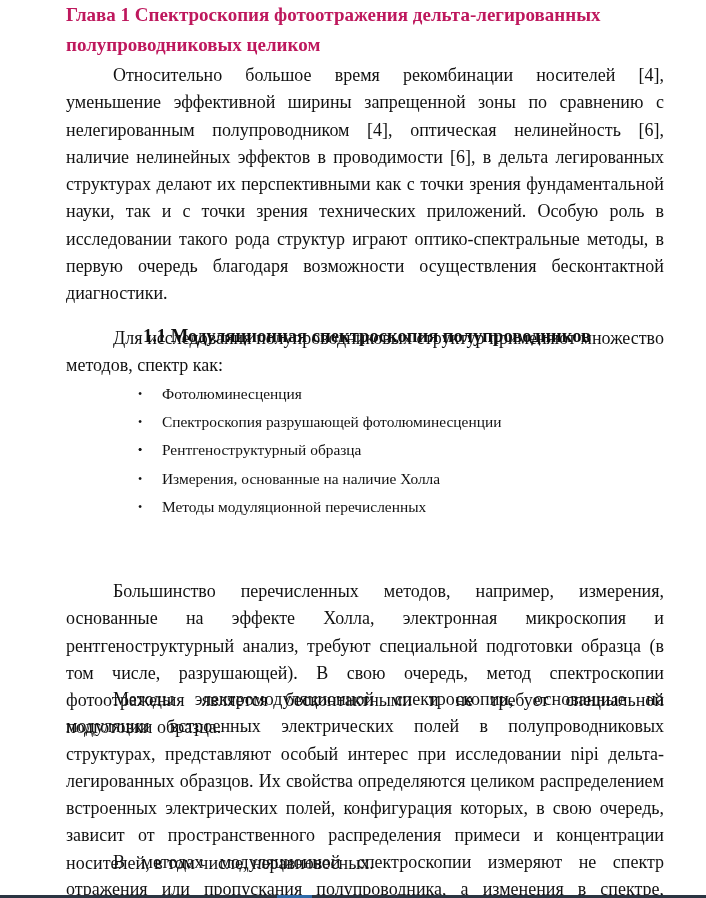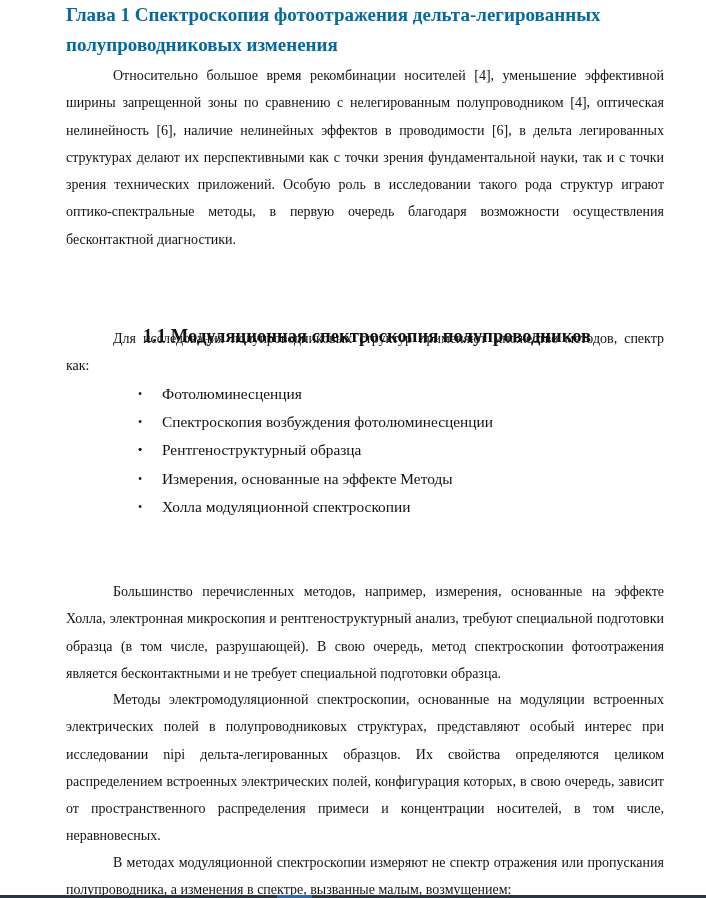--- a/index.html
+++ b/index.html
@@ -7,26 +7,26 @@
     width: 706px; height: 898px; overflow: hidden;
     background: #ffffff;
     font-family: "Liberation Serif", serif;
     color: #111;
     position: relative;
   }
   .page { position: absolute; left: 0; top: 0; width: 706px; }
   .h1 {
     position: absolute; left: 66px; width: 600px;
     font-family: "Liberation Serif", serif;
-    font-weight: bold; font-size: 19px; color: #0369a1;
+    font-weight: bold; font-size: 19px; color: #be185d;
     line-height: 30px;
   }
   .p {
     position: absolute; left: 66px; width: 598px;
-    font-size: 14px; line-height: 27.3px;
+    font-size: 18px; line-height: 27.3px;
     text-align: justify; text-align-last: left;
   }
   .p.indent { text-indent: 47px; }
   .h2 {
     position: absolute; left: 0; width: 706px; text-align: center;
     font-weight: bold; font-size: 18.6px; line-height: 28px; margin-top: 28px;
   }
   .h2 span { margin-left: 28px; }
   ul.list { position: absolute; left: 138px; top: 380px; margin: 0; padding: 0; list-style: none; }
   ul.list li {
@@ -37,36 +37,36 @@
     position: absolute; left: 0; top: 895px; width: 706px; height: 3px; background: #2a3542;
   }
   .bottom-bar .accent { position: absolute; left: 277px; top: 0; width: 35px; height: 3px; background: #2f6aa8; }
 </style>
 </head>
 <body>
 
 <div class="page">
   <div class="h1" style="top:0px;">
     <div>Глава 1 Спектроскопия фотоотражения дельта-легированных</div>
-    <div>полупроводниковых изменения</div>
+    <div>полупроводниковых целиком</div>
   </div>
 
   <div class="p indent" style="top:62px;">Относительно большое время рекомбинации носителей [4], уменьшение эффективной ширины запрещенной зоны по сравнению с нелегированным полупроводником [4], оптическая нелинейность [6], наличие нелинейных эффектов в проводимости [6], в дельта легированных структурах делают их перспективными как с точки зрения фундаментальной науки, так и с точки зрения технических приложений. Особую роль в исследовании такого рода структур играют оптико-спектральные методы, в первую очередь благодаря возможности осуществления бесконтактной диагностики.</div>
 
   <div class="h2" style="top:294px;"><span>1.1 Модуляционная спектроскопия полупроводников</span></div>
 
   <div class="p indent" style="top:325px;">Для исследования полупроводниковых структур применяют множество методов, спектр как:</div>
 
   <ul class="list">
     <li><span class="bullet">•</span><span>Фотолюминесценция</span></li>
-    <li><span class="bullet">•</span><span>Спектроскопия возбуждения фотолюминесценции</span></li>
+    <li><span class="bullet">•</span><span>Спектроскопия разрушающей фотолюминесценции</span></li>
     <li><span class="bullet">•</span></li>
     <li><span class="bullet">•</span><span>Рентгеноструктурный образца</span></li>
-    <li><span class="bullet">•</span><span>Измерения, основанные на эффекте Методы</span></li>
-    <li><span class="bullet">•</span><span>Холла модуляционной спектроскопии</span></li>
+    <li><span class="bullet">•</span><span>Измерения, основанные на наличие Холла</span></li>
+    <li><span class="bullet">•</span><span>Методы модуляционной перечисленных</span></li>
   </ul>
 
   <div class="p indent" style="top:578px;">Большинство перечисленных методов, например, измерения, основанные на эффекте Холла, электронная микроскопия и рентгеноструктурный анализ, требуют специальной подготовки образца (в том числе, разрушающей). В свою очередь, метод спектроскопии фотоотражения является бесконтактными и не требует специальной подготовки образца.</div>
 
   <div class="p indent" style="top:686px;">Методы электромодуляционной спектроскопии, основанные на модуляции встроенных электрических полей в полупроводниковых структурах, представляют особый интерес при исследовании nipi дельта-легированных образцов. Их свойства определяются целиком распределением встроенных электрических полей, конфигурация которых, в свою очередь, зависит от пространственного распределения примеси и концентрации носителей, в том числе, неравновесных.</div>
 
   <div class="p indent" style="top:849px;">В методах модуляционной спектроскопии измеряют не спектр отражения или пропускания полупроводника, а изменения в спектре, вызванные малым, возмущением:</div>
 </div>
 
 <div class="bottom-bar">

